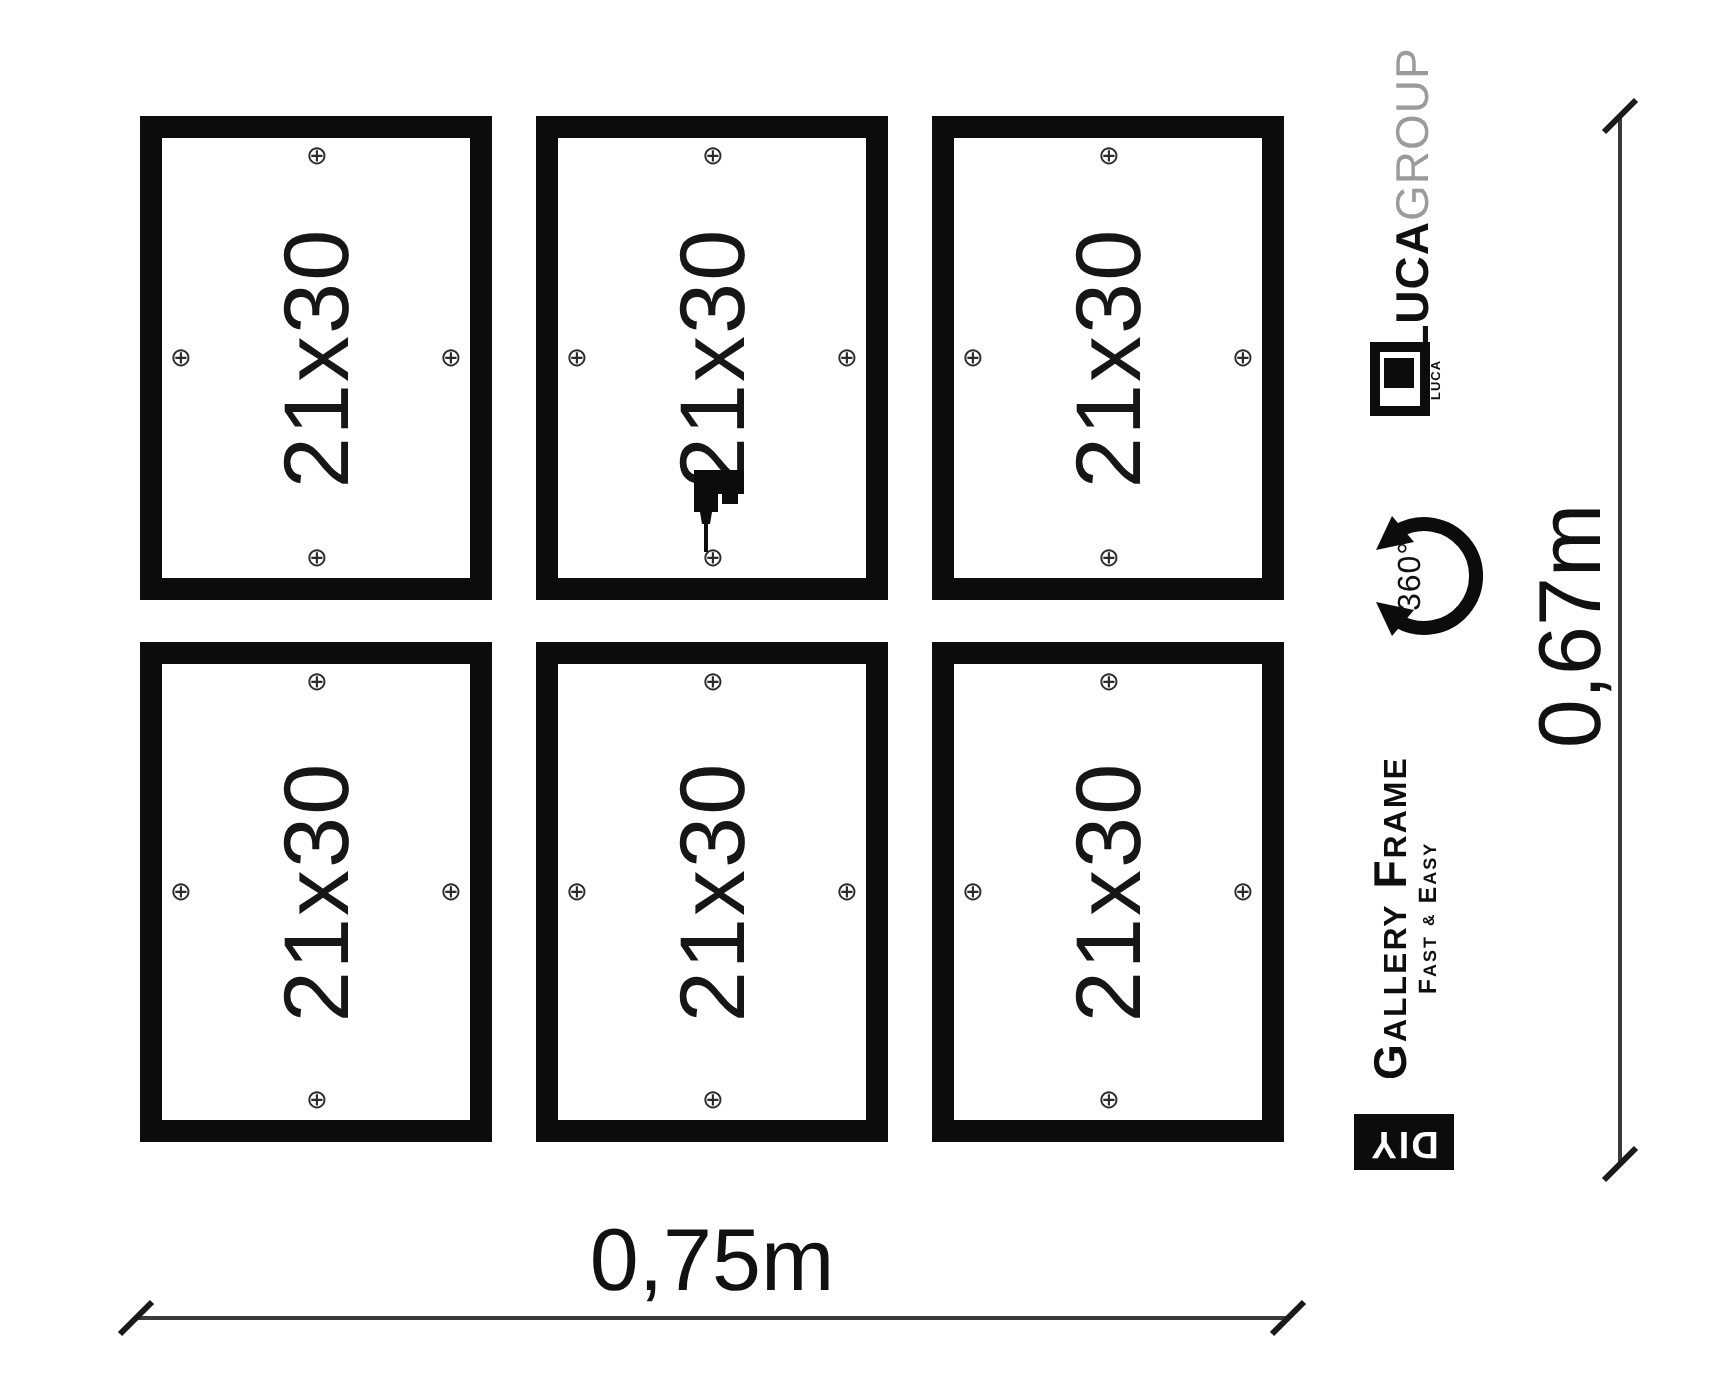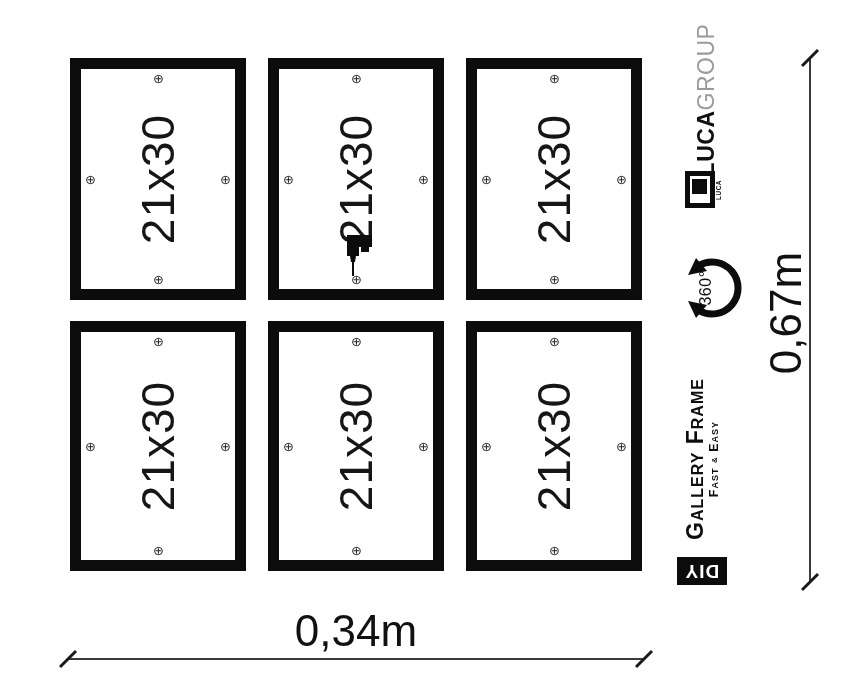--- a/index.html
+++ b/index.html
@@ -140,21 +140,21 @@
   <svg id="dim-svg" width="856" height="697" viewBox="0 0 856 697">
 
     <line x1="68" y1="659" x2="644" y2="659" stroke="#3a3a3a" stroke-width="2"></line>
     <line x1="60" y1="667" x2="76" y2="651" stroke="#1a1a1a" stroke-width="3"></line>
     <line x1="636" y1="667" x2="652" y2="651" stroke="#1a1a1a" stroke-width="3"></line>
 
     <line x1="810" y1="58" x2="810" y2="582" stroke="#3a3a3a" stroke-width="2"></line>
     <line x1="802" y1="66" x2="818" y2="50" stroke="#1a1a1a" stroke-width="3"></line>
     <line x1="802" y1="590" x2="818" y2="574" stroke="#1a1a1a" stroke-width="3"></line>
   </svg>
-  <div class="dim-label" id="dim-width-label">0,34m</div>
+  <div class="dim-label" id="dim-width-label">0,75m</div>
   <div class="dim-label" id="dim-height-label">0,67m</div>
 
   <div id="brand" class="rot">
     <span class="luca">LUCA</span>
       <span class="group">GROUP</span>
   </div>
 
   <div id="logo">
     <span class="logo-fill"></span>
   </div>

